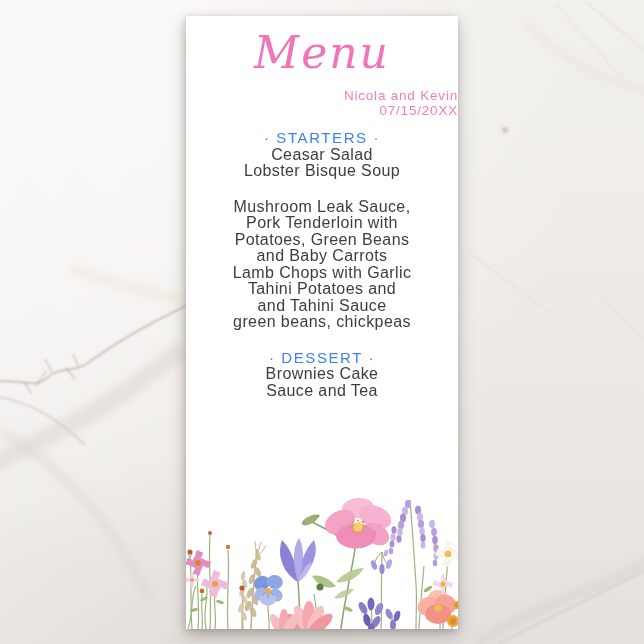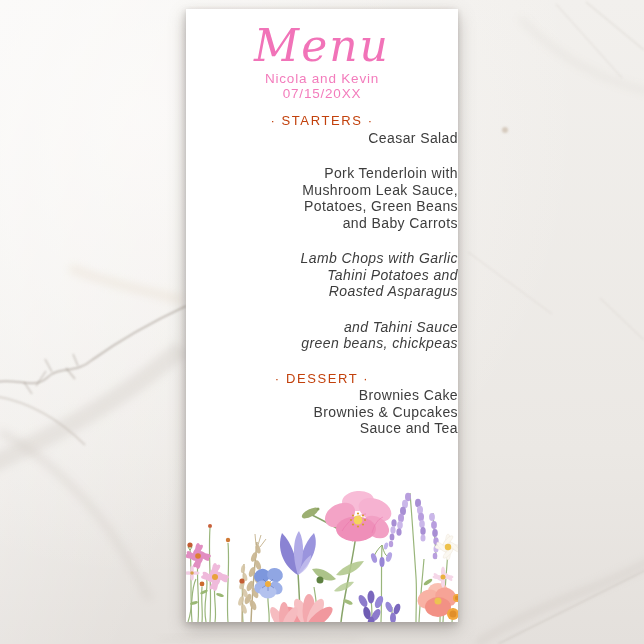--- a/index.html
+++ b/index.html
@@ -7,37 +7,37 @@
   .page{
     position:relative;width:644px;height:644px;overflow:hidden;
     background-color:#edeae7;
     background-image:
       linear-gradient(115deg, rgba(255,255,255,.55) 0%, rgba(255,255,255,0) 45%),
       radial-gradient(ellipse at 22% 18%, rgba(251,249,247,.85), rgba(237,233,229,0) 62%),
       linear-gradient(180deg, #f2f0ed 0%, #ebe8e4 70%, #e4e0dc 100%);
   }
   .marble-veins{position:absolute;left:0;top:0;width:644px;height:644px;pointer-events:none;}
   .menu-card{
-    position:absolute;left:186px;top:9px;width:272px;height:613px;
+    position:absolute;left:186px;top:16px;width:272px;height:613px;
     background:#ffffff;overflow:hidden;
     box-shadow:0 7px 16px rgba(108,102,96,.38), 0 2px 5px rgba(108,102,96,.22), -3px 2px 8px rgba(120,114,108,.12);
   }
   .card-content{position:relative;width:100%;height:100%;text-align:center;}
   .menu-title{
     padding-top:14px;height:46px;line-height:46px;
     font-family:"DejaVu Serif", serif;font-style:italic;font-weight:500;
     font-size:44px;color:#f173b8;letter-spacing:2px;
   }
-  .menu-subtitle{margin-top:2px;color:#f37cbc;font-size:13.5px;line-height:15px;letter-spacing:.8px;}
+  .menu-subtitle{margin-top:12px;color:#f37cbc;font-size:13.5px;line-height:15px;letter-spacing:.8px;text-align:right;}
   .menu-sections{color:#3d3d3d;}
   .menu-section{margin-top:19px;}
   .menu-section:first-child{margin-top:12px;}
-  .menu-heading{font-size:13px;line-height:16.5px;letter-spacing:1.6px;color:#c2410c;}
-  .menu-line{font-size:14px;line-height:16.5px;letter-spacing:.4px;color:#3d3d3d;text-align:right;}
-  .menu-group.gap{margin-top:19px;font-style:italic;}
+  .menu-heading{font-size:15px;line-height:16.5px;letter-spacing:1.6px;color:#3b82f6;}
+  .menu-line{font-size:16px;line-height:16.5px;letter-spacing:.4px;color:#3d3d3d;}
+  .menu-group.gap{}
   .flowers{position:absolute;left:0;bottom:0;width:272px;height:135px;}
 </style>
 </head>
 <body>
 
 <div class="page">
 
   <svg class="marble-veins" viewBox="0 0 644 644" aria-hidden="true">
     <defs>
       <filter id="b1" x="-50%" y="-50%" width="200%" height="200%">
@@ -67,44 +67,43 @@
       <div class="menu-title">Menu</div>
       <div class="menu-subtitle">
         <div>Nicola and Kevin</div>
         <div>07/15/20XX</div>
       </div>
       <div class="menu-sections">
           <div class="menu-section">
             <div class="menu-heading">· STARTERS ·</div>
             <div class="menu-group">
               <div class="menu-line">Ceasar Salad</div>
+              <div class="menu-line">Lobster Bisque Soup</div>
             </div>
           </div>
           <div class="menu-section">
             <div class="menu-group">
+              <div class="menu-line">Mushroom Leak Sauce,</div>
               <div class="menu-line">Pork Tenderloin with</div>
-              <div class="menu-line">Mushroom Leak Sauce,</div>
               <div class="menu-line">Potatoes, Green Beans</div>
               <div class="menu-line">and Baby Carrots</div>
             </div>
             <div class="menu-group gap">
               <div class="menu-line">Lamb Chops with Garlic</div>
               <div class="menu-line">Tahini Potatoes and</div>
-              <div class="menu-line">Roasted Asparagus</div>
             </div>
             <div class="menu-group gap">
               <div class="menu-line">and Tahini Sauce</div>
               <div class="menu-line">green beans, chickpeas</div>
             </div>
           </div>
           <div class="menu-section">
             <div class="menu-heading">· DESSERT ·</div>
             <div class="menu-group">
               <div class="menu-line">Brownies Cake</div>
-              <div class="menu-line">Brownies &amp; Cupcakes</div>
               <div class="menu-line">Sauce and Tea</div>
             </div>
           </div>
         </div>
 
       <svg class="flowers" viewBox="0 0 272 135" aria-hidden="true">
 
         <g stroke="#8fae6d" stroke-width="1.2" fill="none" opacity="0.9">
           <path d="M12,72 C10,92 14,112 12,135"></path>
           <path d="M4,62 C6,85 4,110 6,135"></path>

